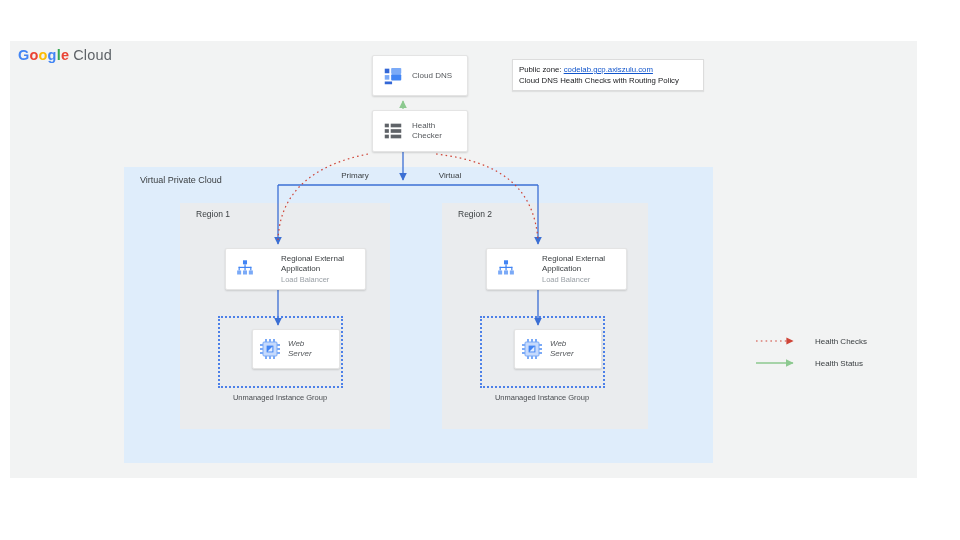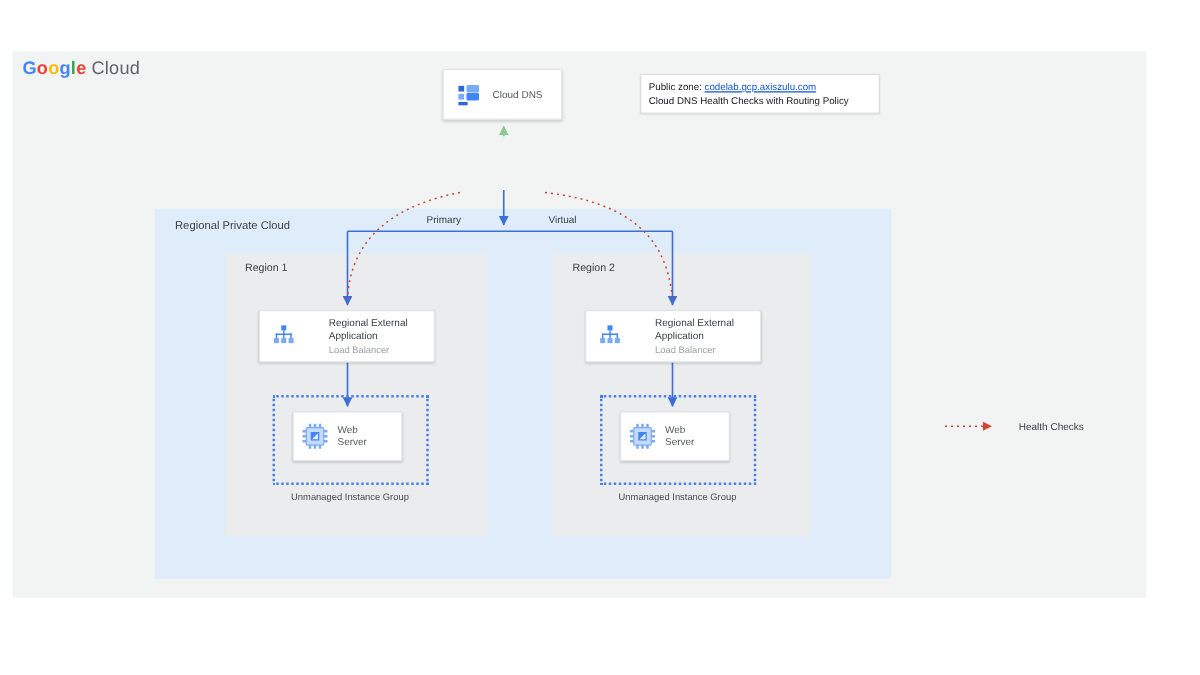--- a/index.html
+++ b/index.html
@@ -15,32 +15,32 @@
   .vpc { position:absolute; left:124px; top:167px; width:589px; height:296px; background:#dfedfb; }
   .vpc-label { position:absolute; left:140px; top:175px; font-size:9px; color:#3c4043; }
 
   .region { position:absolute; background:#eaecee; }
   .region-1 { left:180px; top:203px; width:210px; height:226px; }
   .region-2 { left:442px; top:203px; width:206px; height:226px; }
   .region-label { position:absolute; font-size:8.5px; color:#3c4043; }
 
   .node { position:absolute; background:#ffffff; border:1px solid #e4e4e4;
           box-shadow:0 1px 2px rgba(0,0,0,0.14); border-radius:2px;
-          display:flex; align-items:center; z-index:10; }
+          display:flex; align-items:center; z-index:10;margin-left:18px; }
   .node .icon { flex:0 0 auto; display:flex; align-items:center; justify-content:center; }
   .node .txt { font-size:8px; color:#55585c; line-height:10px; }
   .node .title { font-size:8px; color:#3c4043; line-height:10px; }
   .node .sub { font-size:7.5px; color:#9aa0a6; line-height:10px; margin-top:1px; }
 
   .dns-node { left:354px; top:55px; width:96px; height:41px; padding-left:9px; gap:8px; }
   .hc-node  { left:354px; top:110px; width:96px; height:42px; padding-left:9px; gap:8px; }
   .lb-node  { width:141px; height:42px; padding-left:8px; gap:25px; }
   .lb-1 { left:207px; top:248px; }
   .lb-2 { left:468px; top:248px; }
-  .ws-node { width:88px; height:40px; padding-left:5px; gap:6px; }
+  .ws-node { width:88px; height:40px; padding-left:5px; gap:6px;font-style:italic; }
   .ws-1 { left:234px; top:329px; }
   .ws-2 { left:496px; top:329px; }
 
   .ig-box { position:absolute; width:125px; height:72px; border:2px dotted #4c80e8; z-index:6; }
   .ig-1 { left:218px; top:316px; }
   .ig-2 { left:480px; top:316px; }
   .ig-label { position:absolute; width:150px; text-align:center; font-size:7.5px; color:#494c50; }
   .ig-label-1 { left:205px; top:393px; }
   .ig-label-2 { left:467px; top:393px; }
 
@@ -64,21 +64,21 @@
 
 <div class="stage">
 
   <div class="panel"></div>
 
   <div class="logo">
     <b><span style="color:#4285F4">G</span><span style="color:#EA4335">o</span><span style="color:#FBBC05">o</span><span style="color:#4285F4">g</span><span style="color:#34A853">l</span><span style="color:#EA4335">e</span></b><span class="cloud">Cloud</span>
   </div>
 
   <div class="vpc"></div>
-  <div class="vpc-label">Regional Private Cloud</div>
+  <div class="vpc-label">Virtual Private Cloud</div>
 
   <div class="region region-1"></div>
   <div class="region-label" style="left:196px; top:209px;">Region 1</div>
   <div class="region region-2"></div>
   <div class="region-label" style="left:458px; top:209px;">Region 2</div>
 
   <div class="ig-box ig-1"></div>
   <div class="ig-box ig-2"></div>
 
   <svg class="overlay" width="960" height="540" viewBox="0 0 960 540">
@@ -114,20 +114,33 @@
         <rect x="3" y="4" width="5" height="5" fill="#3367d6"></rect>
         <rect x="10" y="3.2" width="11" height="6.6" rx="1" fill="#7baaf7"></rect>
         <rect x="3" y="11" width="5" height="5" fill="#7baaf7"></rect>
         <rect x="10" y="10.2" width="11" height="6.6" rx="1" fill="#4285f4"></rect>
         <rect x="3" y="18" width="8" height="3" fill="#3367d6"></rect>
       </svg>
     </span>
     <span class="txt">Cloud DNS</span>
   </div>
 
+  <div class="node hc-node">
+    <span class="icon">
+      <svg width="22" height="22" viewBox="0 0 24 24">
+        <rect x="3" y="4" width="4.5" height="4" fill="#5f6368"></rect>
+        <rect x="9.5" y="4" width="11.5" height="4" fill="#5f6368"></rect>
+        <rect x="3" y="10" width="4.5" height="4" fill="#5f6368"></rect>
+        <rect x="9.5" y="10" width="11.5" height="4" fill="#5f6368"></rect>
+        <rect x="3" y="16" width="4.5" height="4" fill="#5f6368"></rect>
+        <rect x="9.5" y="16" width="11.5" height="4" fill="#5f6368"></rect>
+      </svg>
+    </span>
+    <span class="txt" style="width:44px;">Health Checker</span>
+  </div>
 
   <div class="annotation">
     <div>
       <span>Public zone: </span><a href="#">codelab.gcp.axiszulu.com</a>
     </div>
     <div>Cloud DNS Health Checks with Routing Policy</div>
   </div>
 
   <div class="edge-label edge-label-primary">Primary</div>
   <div class="edge-label edge-label-backup">Virtual</div>
@@ -230,15 +243,26 @@
       <svg width="46" height="10" viewBox="0 0 46 10">
         <defs>
           <marker id="lmr" markerWidth="7" markerHeight="7" refX="5.5" refY="3" orient="auto">
               <path d="M0,0 L6,3 L0,6 Z" fill="#cf4437"></path>
             </marker>
         </defs>
         <path d="M1,5 L38,5" stroke="#cf4437" stroke-width="1.2" stroke-dasharray="1.6 3.2" marker-end="url(#lmr)"></path>
       </svg>
       <span class="lbl">Health Checks</span>
     </div>
+    <div class="legend-row">
+      <svg width="46" height="10" viewBox="0 0 46 10">
+        <defs>
+          <marker id="lmg" markerWidth="7" markerHeight="7" refX="5.5" refY="3" orient="auto">
+              <path d="M0,0 L6,3 L0,6 Z" fill="#8cc98f"></path>
+            </marker>
+        </defs>
+        <path d="M1,5 L38,5" stroke="#8cc98f" stroke-width="1.3" marker-end="url(#lmg)"></path>
+      </svg>
+      <span class="lbl">Health Status</span>
+    </div>
   </div>
 
 </div>
 
 </body></html>

